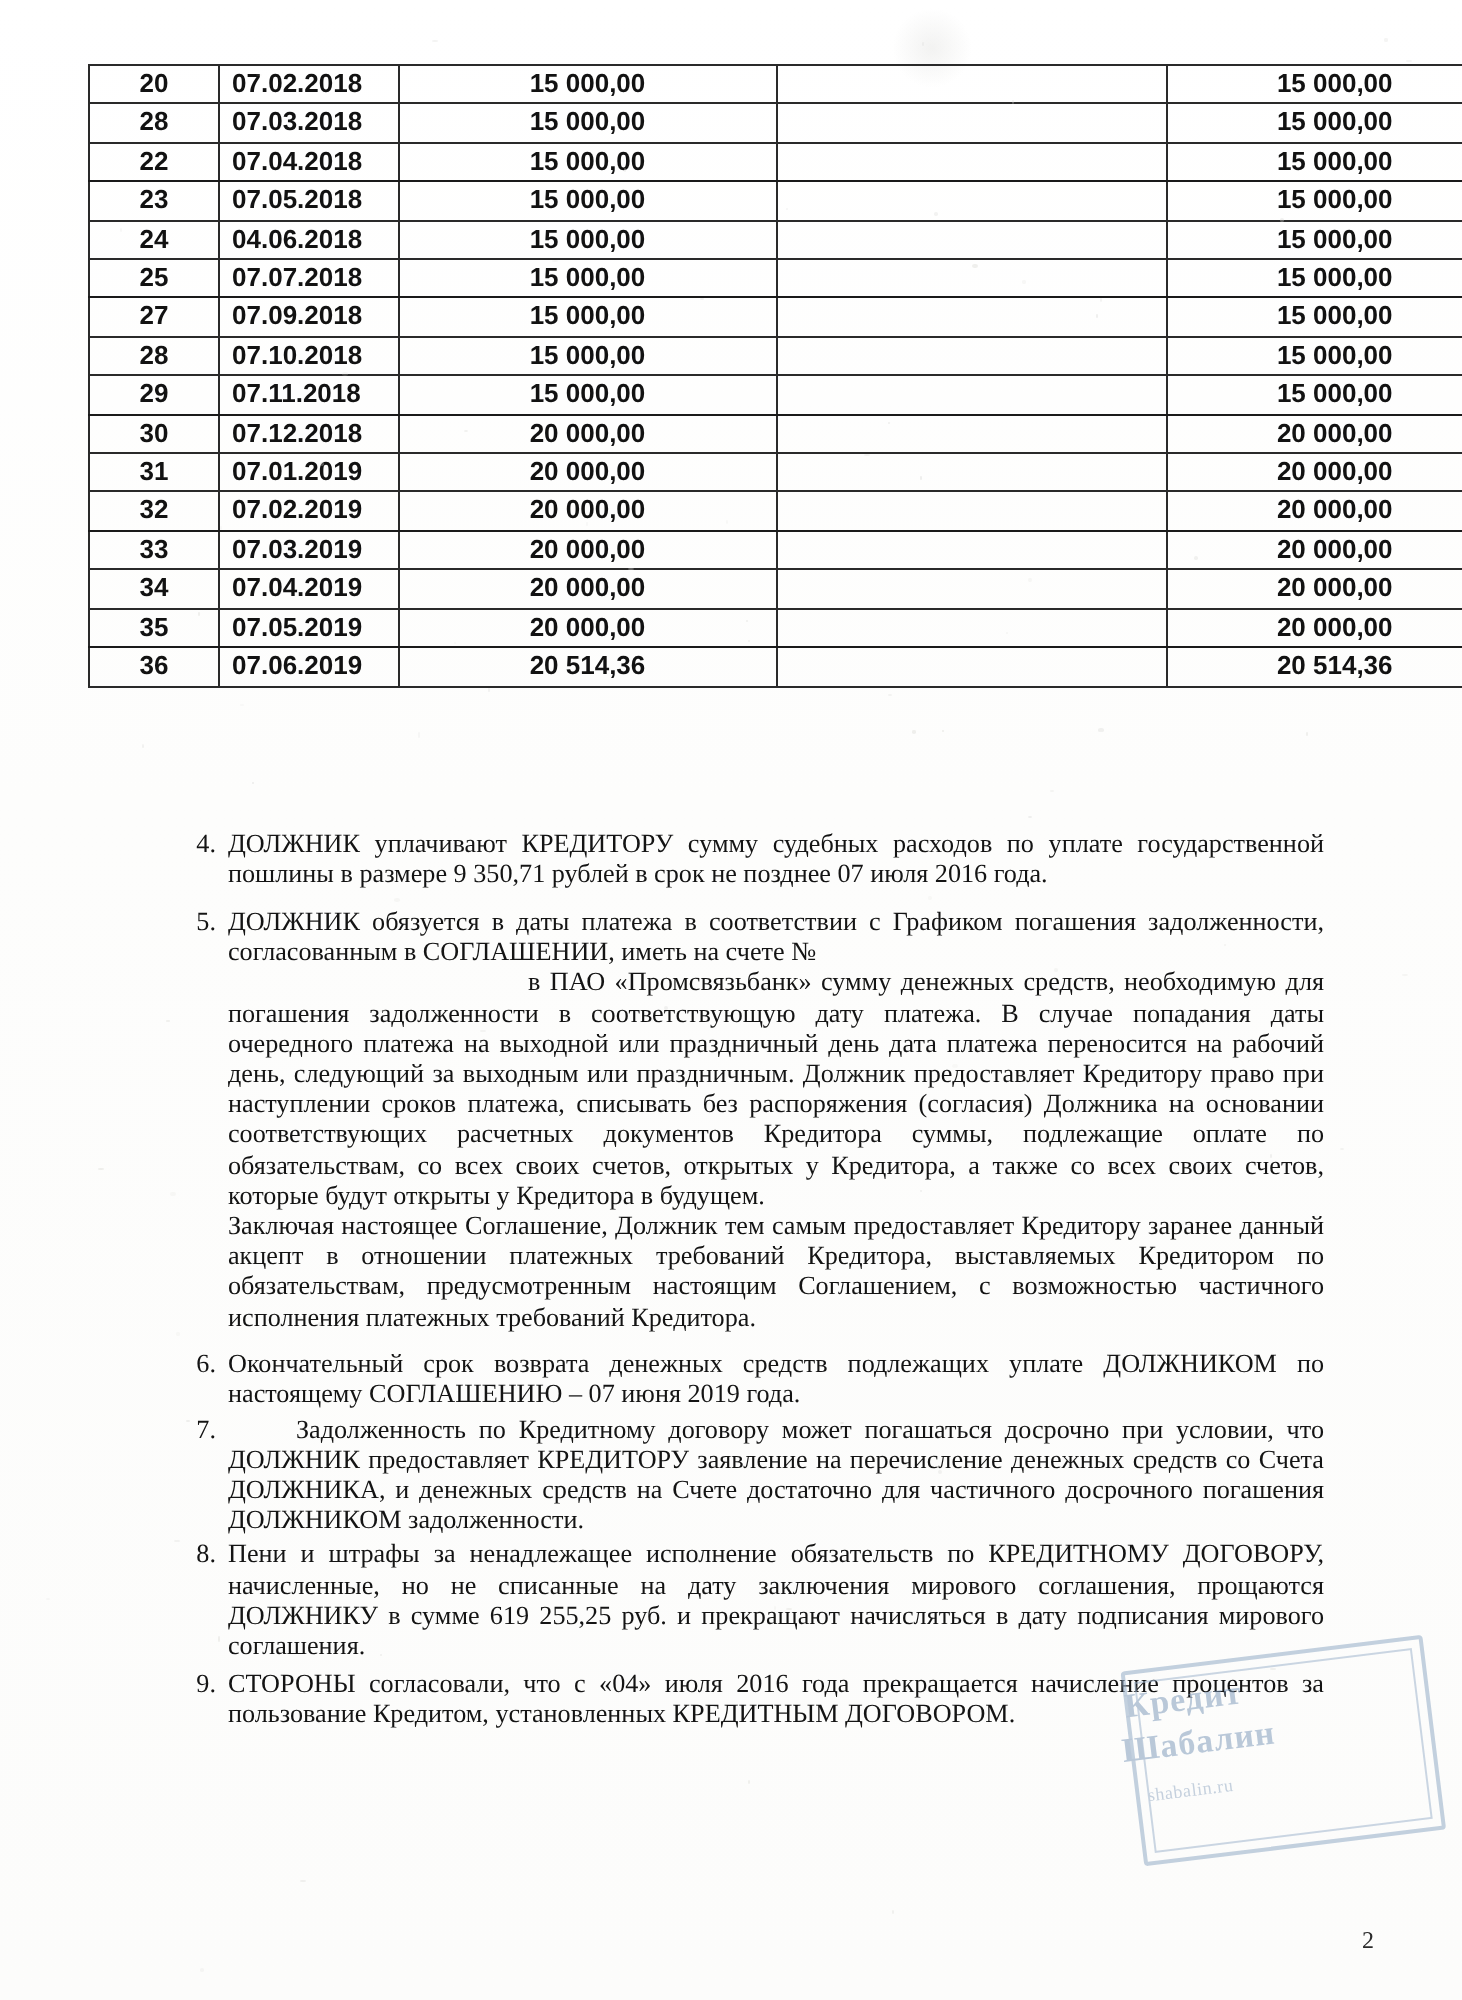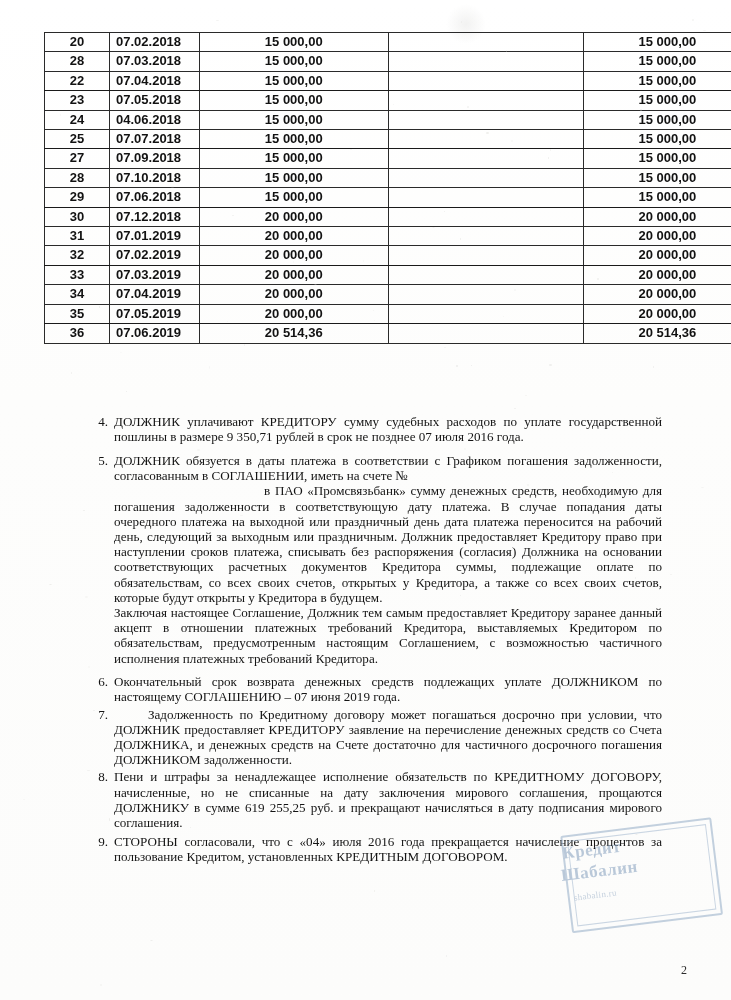--- a/index.html
+++ b/index.html
@@ -189,21 +189,21 @@
           </tr>
           <tr>
             <td class="c-no">28</td>
             <td class="c-date">07.10.2018</td>
             <td class="c-amt1">15 000,00</td>
             <td class="c-amt2"></td>
             <td class="c-amt3">15 000,00</td>
           </tr>
           <tr>
             <td class="c-no">29</td>
-            <td class="c-date">07.06.2018</td>
+            <td class="c-date">07.11.2018</td>
             <td class="c-amt1">15 000,00</td>
             <td class="c-amt2"></td>
             <td class="c-amt3">15 000,00</td>
           </tr>
           <tr>
             <td class="c-no">30</td>
             <td class="c-date">07.12.2018</td>
             <td class="c-amt1">20 000,00</td>
             <td class="c-amt2"></td>
             <td class="c-amt3">20 000,00</td>

